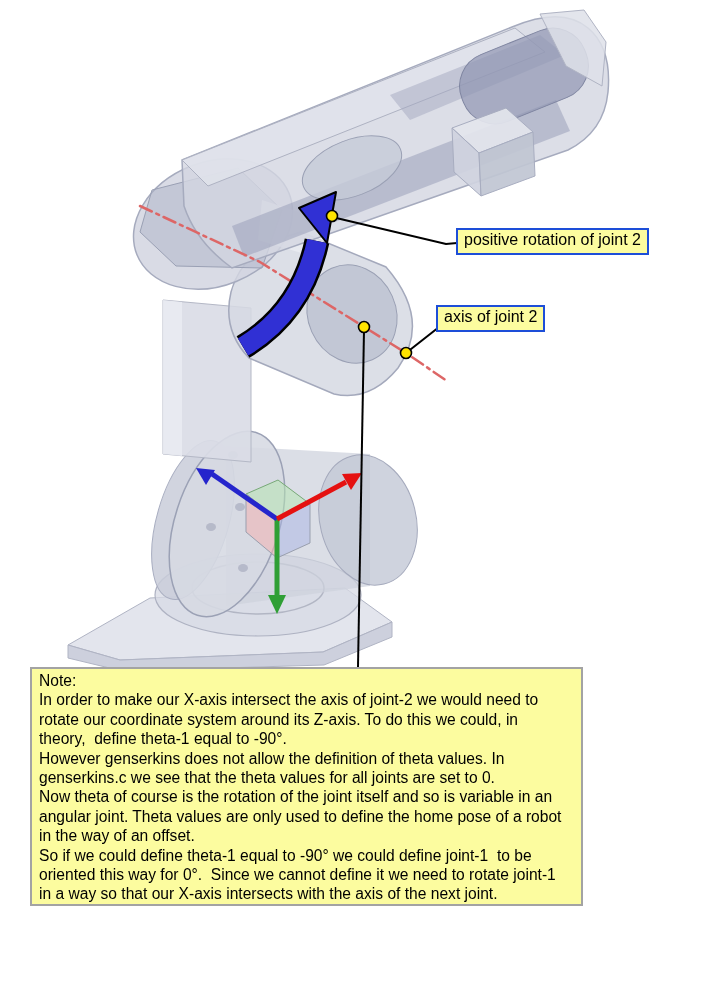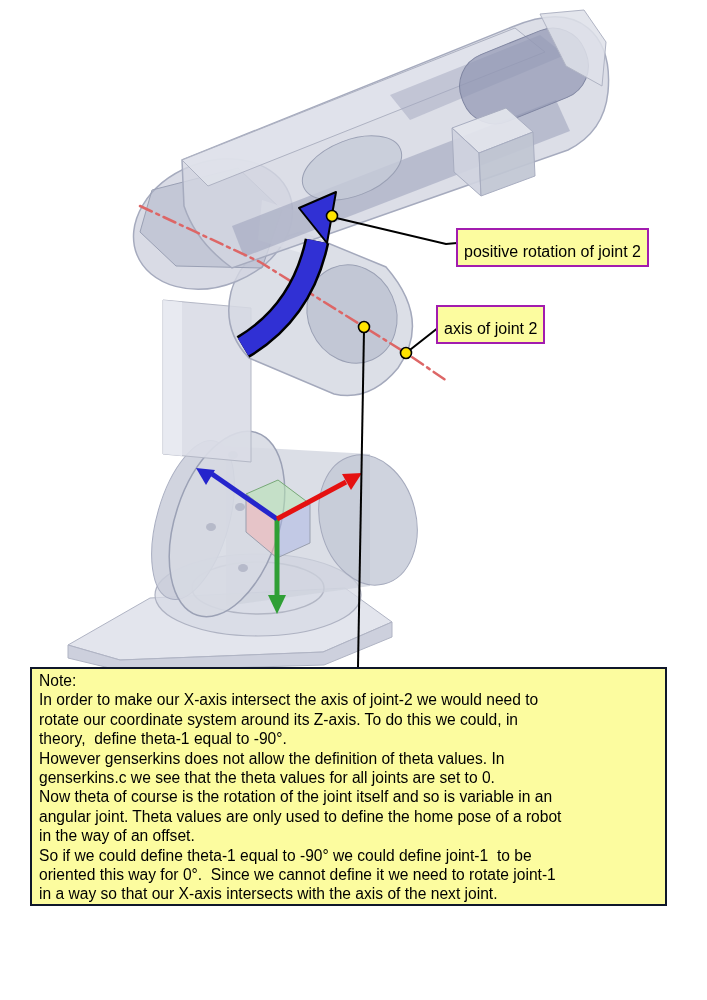--- a/index.html
+++ b/index.html
@@ -4,32 +4,32 @@
 <style>
   html,body{margin:0;padding:0;background:#ffffff;}
   body{width:707px;height:1000px;position:relative;overflow:hidden;
        font-family:"Liberation Sans", sans-serif;color:#000;}
   #stage{position:absolute;left:0;top:0;width:707px;height:1000px;}
   svg{position:absolute;left:0;top:0;}
   .callout-label{
 pohsition:absolute;
     position:absolute;
     background:#fcfc9f;
-    border:2px solid #a21caf;
+    border:2px solid #1d4ed8;
     font-size:16px;
     line-height:20px;
-    padding:12px 6px 3px 6px;
+    padding:0 6px 3px 6px;
     white-space:nowrap;
   }
   #note-box{
     position:absolute;
-    left:30px;top:667px;width:637px;height:239px;
+    left:30px;top:667px;width:553px;height:239px;
     box-sizing:border-box;
     background:#fcfc9f;
-    border:2px solid #0f172a;
+    border:2px solid #a3a3a3;
     font-size:15.6px;
     line-height:19.4px;
     padding:2px 4px 0 7px;
     white-space:pre;
   }
 </style>
 </head>
 <body>
 
 <div id="stage">

